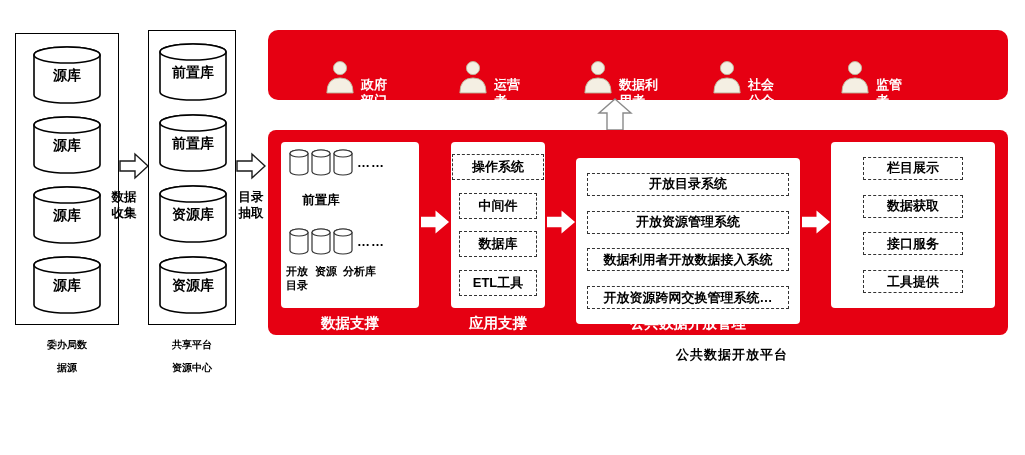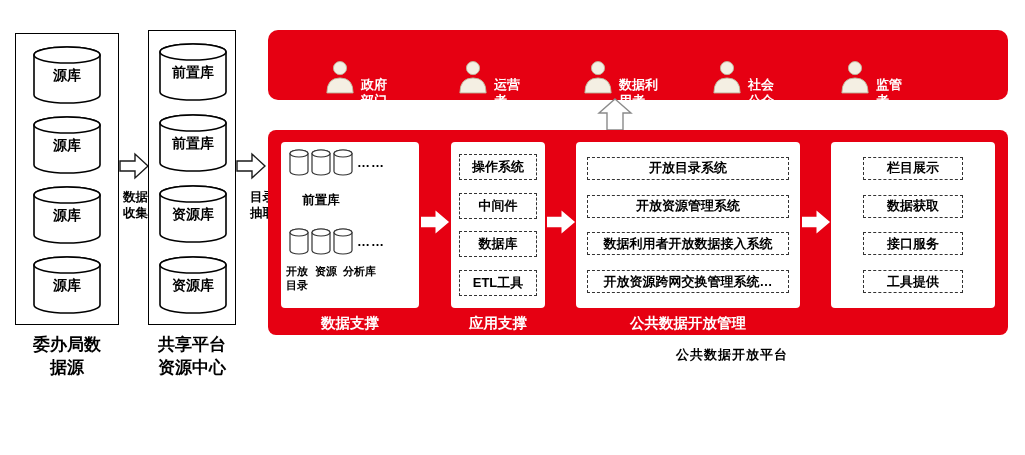--- a/index.html
+++ b/index.html
@@ -7,22 +7,22 @@
   body { font-family:"Liberation Sans","DejaVu Sans",sans-serif; color:#000; }
   .canvas { position:relative; width:1025px; height:455px; background:#fff; overflow:hidden; }
   .abs { position:absolute; }
   .preline { white-space:pre-line; }
 
   .col-box { position:absolute; background:#fff; border:1.6px solid #000; }
   .cyl { position:absolute; width:70px; height:58px; }
   .cyl-svg { position:absolute; left:0; top:0; width:100%; height:100%; }
   .cyl-label { position:absolute; left:0; right:0; top:21px; text-align:center; font-weight:bold; font-size:14px; }
 
-  .col-title { position:absolute; text-align:center; font-weight:bold; font-size:17px; line-height:23px; }
-  .flow-label { position:absolute; text-align:right; font-weight:bold; font-size:12.5px; line-height:16px; }
+  .col-title { position:absolute; text-align:center; font-weight:bold; font-size:10px; line-height:23px; }
+  .flow-label { position:absolute; text-align:center; font-weight:bold; font-size:12.5px; line-height:16px; }
 
   .red-bar { position:absolute; left:268px; top:30px; width:740px; height:70px; background:#e60012; border-radius:10px; }
   .actor { position:absolute; display:flex; align-items:center; gap:6px; }
   .actor-label { color:#fff; font-weight:bold; font-size:13px; line-height:16px;margin-top:32px; }
 
   .platform { position:absolute; left:268px; top:130px; width:740px; height:205px; background:#e60012; border-radius:8px; }
   .panel { position:absolute; top:12px; height:166px; background:#fff; border-radius:4px; }
   .panel-flex { display:flex; flex-direction:column; justify-content:space-evenly; align-items:center; }
   .dashed-item { border:1.5px dashed #333; background:#fff; display:flex; align-items:center; justify-content:center;
                  font-weight:bold; font-size:13px; }
@@ -199,31 +199,31 @@
 目录</span>
       <span class="ds-cap-sm" style="left:34px;top:122px">资源</span>
       <span class="ds-cap-sm" style="left:62px;top:122px">分析库</span>
     </div>
 
     <svg class="abs" style="left:153px;top:78px" width="29" height="28" viewBox="0 0 30 28">
       <polygon points="0,8.5 15,8.5 15,2 29,14 15,26 15,19.5 0,19.5" fill="#fff"></polygon>
     </svg>
 
     <div class="panel panel-flex" style="left:183px;width:94px;">
-      <div class="dashed-item" style="width:78px;height:26px">操作系统</div>
+      <div class="dashed-item" style="width:92px;height:26px">操作系统</div>
       <div class="dashed-item" style="width:78px;height:26px">中间件</div>
       <div class="dashed-item" style="width:78px;height:26px">数据库</div>
       <div class="dashed-item" style="width:78px;height:26px">ETL工具</div>
     </div>
 
     <svg class="abs" style="left:279px;top:78px" width="29" height="28" viewBox="0 0 30 28">
       <polygon points="0,8.5 15,8.5 15,2 29,14 15,26 15,19.5 0,19.5" fill="#fff"></polygon>
     </svg>
 
-    <div class="panel panel-flex" style="left:308px;width:224px;">
+    <div class="panel panel-flex" style="left:308px;width:224px;margin-top:16px;">
       <div class="dashed-item" style="width:202px;height:23px">开放目录系统</div>
       <div class="dashed-item" style="width:202px;height:23px">开放资源管理系统</div>
       <div class="dashed-item" style="width:202px;height:23px">数据利用者开放数据接入系统</div>
       <div class="dashed-item" style="width:202px;height:23px">开放资源跨网交换管理系统…</div>
     </div>
 
     <svg class="abs" style="left:534px;top:78px" width="29" height="28" viewBox="0 0 30 28">
       <polygon points="0,8.5 15,8.5 15,2 29,14 15,26 15,19.5 0,19.5" fill="#fff"></polygon>
     </svg>
 

